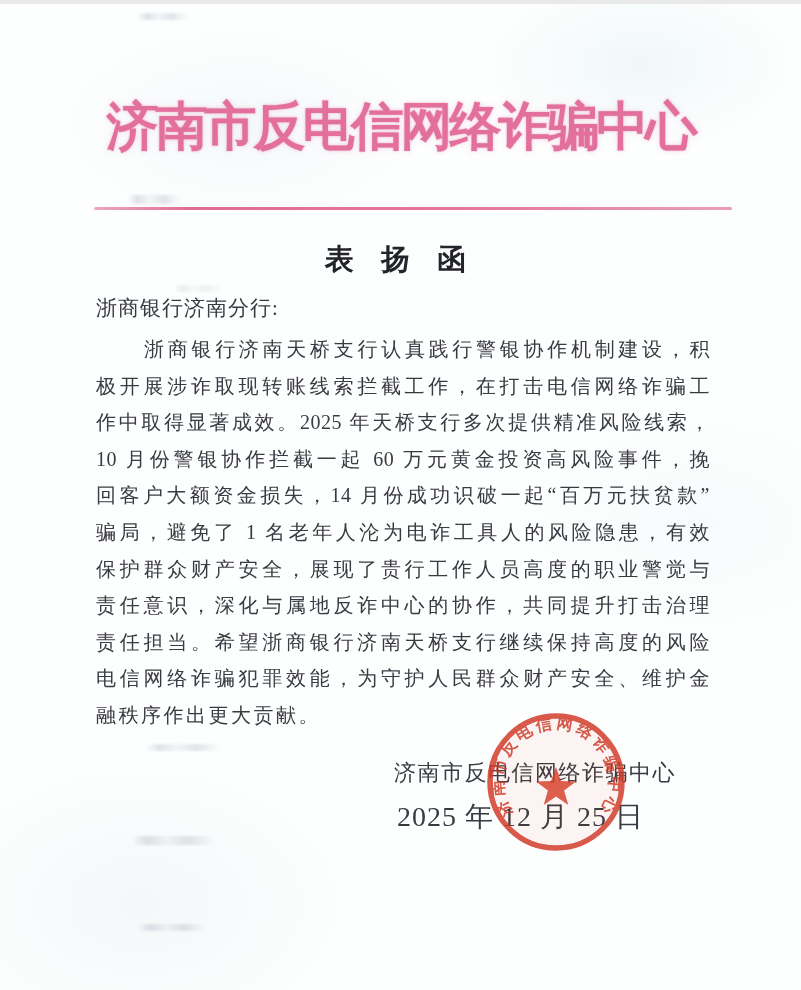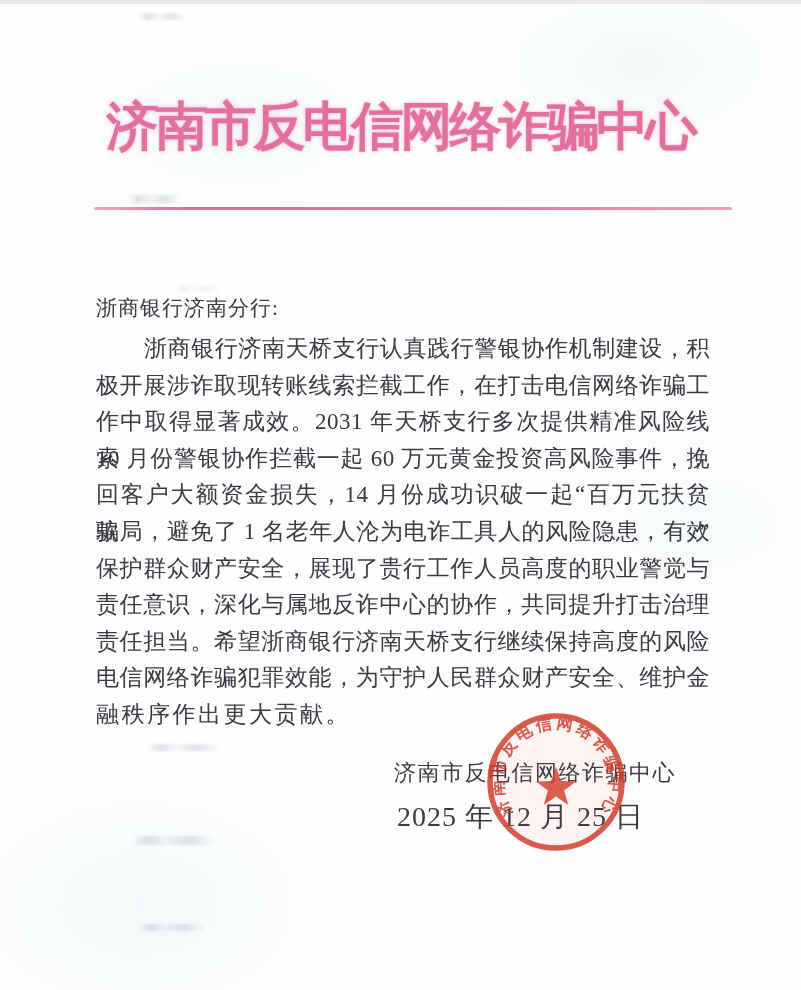--- a/index.html
+++ b/index.html
@@ -41,21 +41,21 @@
     color:#23232a; white-space:nowrap;
   }
 
   .salutation {
     position:absolute; top:290px; left:96px;
     font-size:21px; color:#3a3a42; letter-spacing:1px;
   }
 
   .body-par {
     position:absolute; top:327px; left:96px; width:614px;
-    font-size:23px; color:#3a3a42;
+    font-size:20px; color:#3a3a42;
   }
   .body-par .line {
     height:36.6px; line-height:36.6px;
     text-align:justify; text-align-last:justify;
     text-justify:inter-character;
     letter-spacing:.5px;
   }
   .body-par .line.first { text-indent:48px; }
   .body-par .line.last  { text-align-last:left; letter-spacing:2.5px; }
 
@@ -97,27 +97,28 @@
   <div class="smudge s2"></div>
   <div class="smudge s3"></div>
   <div class="smudge s4"></div>
   <div class="smudge s5"></div>
   <div class="smudge s6"></div>
 
   <div class="letterhead">济南市反电信网络诈骗中心</div>
 
   <div class="rule"></div>
 
+  <div class="doc-title">表 扬 函</div>
 
   <div class="salutation">浙商银行济南分行:</div>
 
   <div class="body-par">
       <div class="line first">浙商银行济南天桥支行认真践行警银协作机制建设，积</div>
       <div class="line">极开展涉诈取现转账线索拦截工作，在打击电信网络诈骗工</div>
-      <div class="line">作中取得显著成效。2031 年天桥支行多次提供精准风险线索，</div>
+      <div class="line">作中取得显著成效。2025 年天桥支行多次提供精准风险线索，</div>
       <div class="line">10 月份警银协作拦截一起 60 万元黄金投资高风险事件，挽</div>
       <div class="line">回客户大额资金损失，14 月份成功识破一起“百万元扶贫款”</div>
       <div class="line">骗局，避免了 1 名老年人沦为电诈工具人的风险隐患，有效</div>
       <div class="line">保护群众财产安全，展现了贵行工作人员高度的职业警觉与</div>
       <div class="line">责任意识，深化与属地反诈中心的协作，共同提升打击治理</div>
       <div class="line">责任担当。希望浙商银行济南天桥支行继续保持高度的风险</div>
       <div class="line">电信网络诈骗犯罪效能，为守护人民群众财产安全、维护金</div>
       <div class="line last">融秩序作出更大贡献。</div>
     </div>
 

